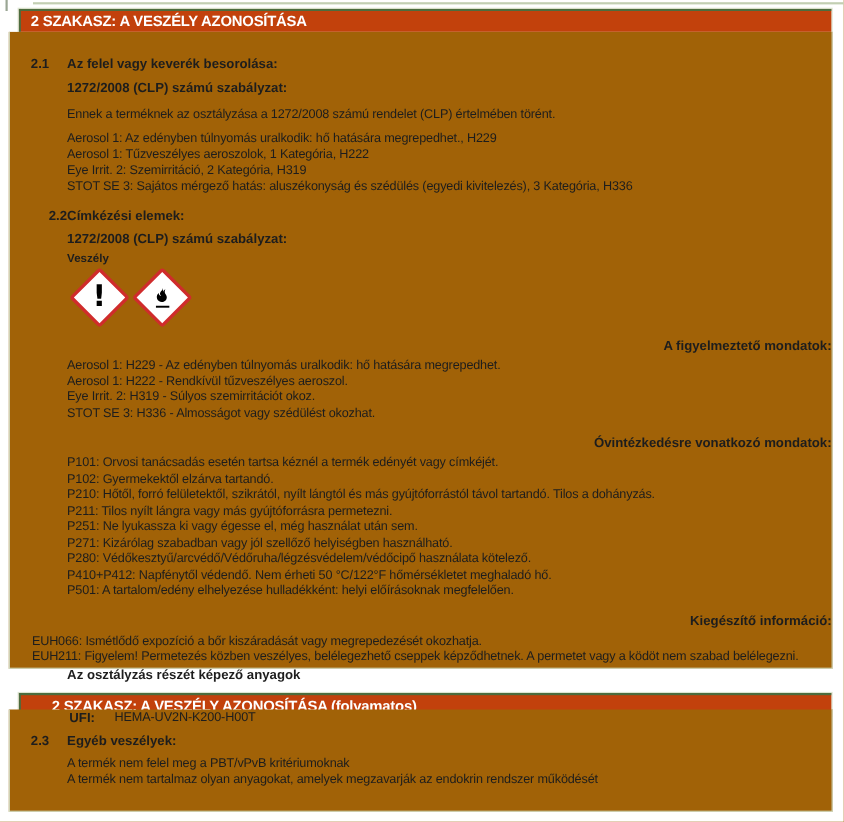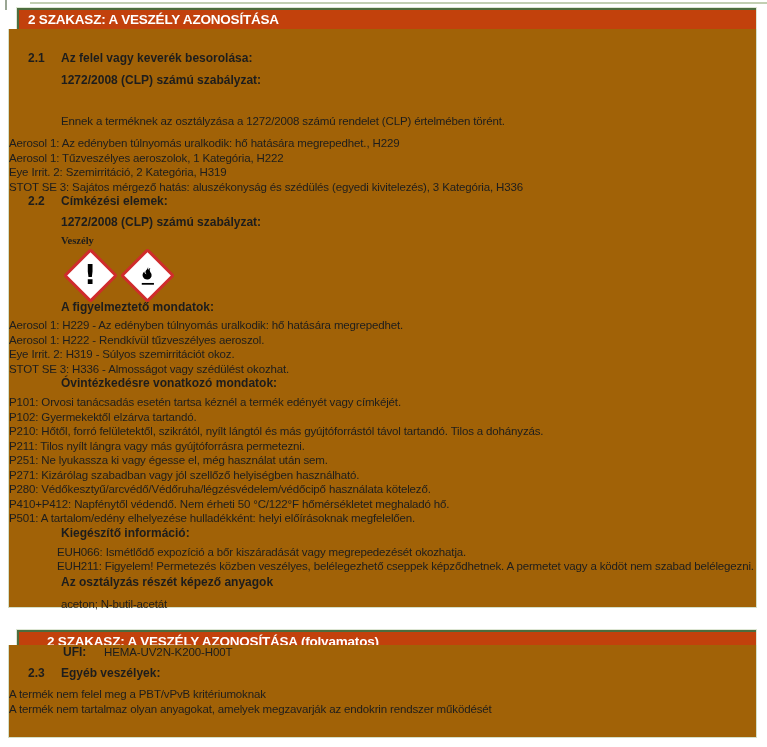--- a/index.html
+++ b/index.html
@@ -25,42 +25,42 @@
     position:absolute;left:8px;width:749px;box-sizing:border-box;
     border:1px solid #d4dfc8;border-top:none;background:#a16207;
   }
   .box1{top:29px;height:579px;padding-top:10px;}
   .box2{top:645px;height:93px;}
 
   .sec-row{display:flex;margin-left:19px;font-weight:bold;font-size:12px;line-height:15px;}
   .sec-num{width:33px;flex:0 0 33px;}
   .bold-head{margin-left:52px;font-weight:bold;font-size:12px;line-height:15px;white-space:nowrap;}
   .body-line{margin-left:52px;font-size:11.5px;line-height:14px;letter-spacing:-0.15px;white-space:nowrap;}
-  .line-list{font-size:11.5px;letter-spacing:-0.15px;}
+  .line-list{margin-left:52px;font-size:11.5px;letter-spacing:-0.15px;}
   .line-list > div{line-height:14.5px;white-space:nowrap;}
-  .wrap-list{margin-left:48px;font-size:11.5px;letter-spacing:-0.15px;max-width:700px;}
+  .wrap-list{margin-left:20px;font-size:11.5px;letter-spacing:-0.15px;max-width:700px;}
   .wrap-list > div{line-height:14.4px;}
-  .signal-word{margin-left:52px;font-weight:bold;font-size:10.5px;line-height:13px;font-family:Liberation Serif, serif;}
+  .signal-word{margin-left:52px;font-weight:bold;font-size:10.5px;line-height:13px;}
 
   .picto-row{margin-left:57px;margin-top:3px;height:50px;display:flex;gap:9px;}
   .picto-cell{width:48px;height:50px;display:flex;align-items:center;justify-content:center;}
   .pictogram{
     width:33px;height:33px;transform:rotate(45deg);
     border:3px solid #d02c2c;border-radius:3px;background:#ffffff;
     display:flex;align-items:center;justify-content:center;
   }
   .picto-inner{transform:rotate(-45deg);display:flex;align-items:center;justify-content:center;}
   .excl{font-weight:900;font-size:27px;color:#000;font-family:"DejaVu Sans",sans-serif;line-height:1;margin-top:-2px;}
 
   .ufi-row{display:flex;margin-left:54px;font-size:12px;line-height:15px;}
   .ufi-label{font-weight:bold;width:41px;flex:0 0 41px;}
   .ufi-value{font-size:11.5px;letter-spacing:-0.1px;}
 
-  .mt0{margin-top:0;} .mt2{margin-top:2px;} .mt3{margin-top:3px;} .mt4{margin-top:4px;}
-  .mt6{margin-top:6px;} .mt7{margin-top:7px;} .mt8{margin-top:8px;} .mt9{margin-top:26px;} .mt12{margin-top:12px;}
+  .mt0{margin-top:12px;text-align:right;} .mt2{margin-top:2px;} .mt3{margin-top:3px;} .mt4{margin-top:4px;}
+  .mt6{margin-top:6px;} .mt7{margin-top:7px;} .mt8{margin-top:8px;} .mt9{margin-top:9px;} .mt12{margin-top:12px;}
 </style>
 </head>
 <body>
 
 <div class="top-remnant"></div>
 <div class="top-remnant-tick"></div>
 
 <div class="section-bar bar1">
   <span>2 SZAKASZ: A VESZÉLY AZONOSÍTÁSA</span>
 </div>

